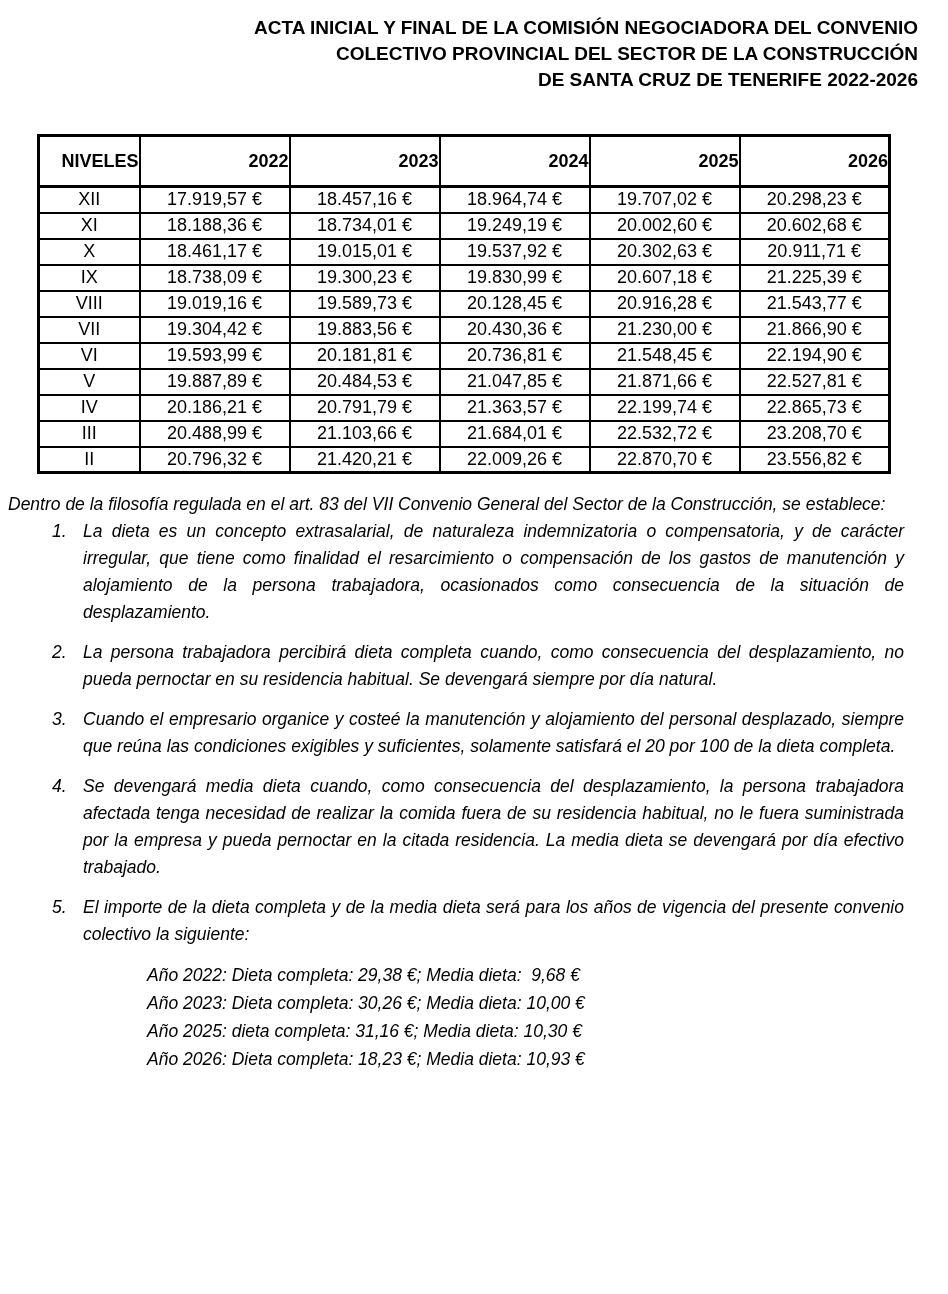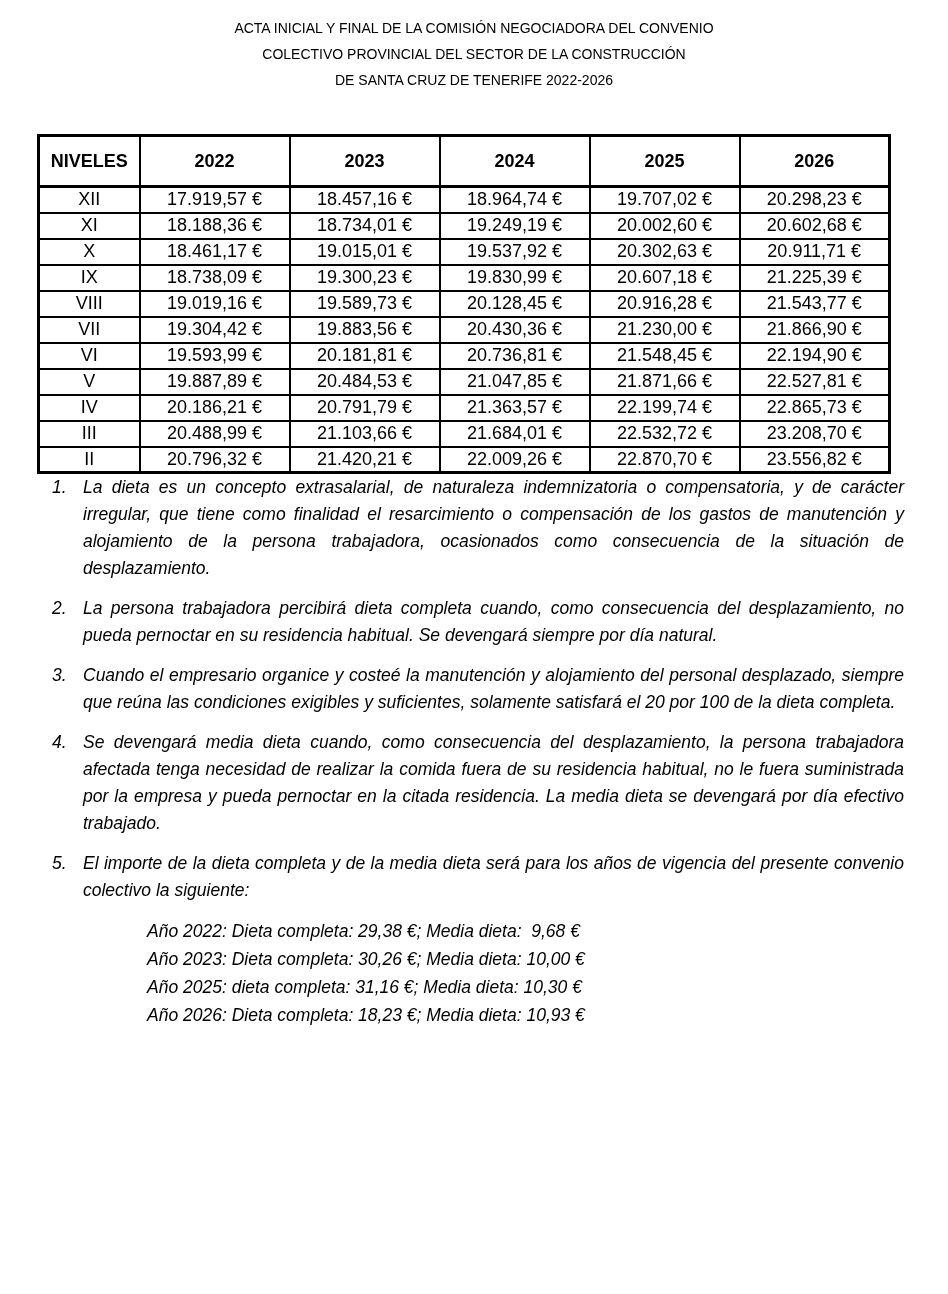--- a/index.html
+++ b/index.html
@@ -7,41 +7,41 @@
   body {
     width:948px; height:1294px;
     font-family:"Liberation Sans", sans-serif;
     color:#000000;
     overflow:hidden;
   }
   .page { width:948px; height:1294px; position:relative; }
 
   .doc-title {
     margin:15px 30px 0 30px;
-    text-align:center;
-    font-weight:normal;
-    font-size:14px;
+    text-align:right;
+    font-weight:bold;
+    font-size:19px;
     line-height:26px;
   }
   .doc-title span { display:block; }
 
   table.salary-table {
     border-collapse:collapse;
     margin:41px 0 0 37px;
     border:3px solid #000;
     table-layout:fixed;
   }
   .salary-table th, .salary-table td {
     border:2px solid #000;
     text-align:center;
     vertical-align:middle;
     font-size:18px;
     padding:0;
   }
-  .salary-table thead th { height:51px; font-weight:bold; border-bottom:3px solid #000; }
+  .salary-table thead th { height:51px; font-weight:bold; border-bottom:3px solid #000;text-align:right; }
   .salary-table tbody td { height:26px; font-weight:normal; }
   .salary-table .col-nivel { width:101px; }
   .salary-table .col-year { width:150px; }
 
   .article {
     font-style:italic;
     font-size:17.5px;
     line-height:27px;
   }
   .article-heading { margin:33px 48px 0 8px; }
@@ -167,20 +167,21 @@
           <td class="col-year">20.796,32 €</td>
           <td class="col-year">21.420,21 €</td>
           <td class="col-year">22.009,26 €</td>
           <td class="col-year">22.870,70 €</td>
           <td class="col-year">23.556,82 €</td>
         </tr>
       </tbody>
   </table>
 
   <div class="article">
+    <p class="article-intro">Dentro de la filosofía regulada en el art. 83 del VII Convenio General del Sector de la Construcción, se establece:</p>
     <div class="items" id="article-items">
         <div class="item">
           <span class="num">1.</span>
           <span class="txt">La dieta es un concepto extrasalarial, de naturaleza indemnizatoria o compensatoria, y de carácter irregular, que tiene como finalidad el resarcimiento o compensación de los gastos de manutención y alojamiento de la persona trabajadora, ocasionados como consecuencia de la situación de desplazamiento.</span>
         </div>
         <div class="item">
           <span class="num">2.</span>
           <span class="txt">La persona trabajadora percibirá dieta completa cuando, como consecuencia del desplazamiento, no pueda pernoctar en su residencia habitual. Se devengará siempre por día natural.</span>
         </div>
         <div class="item">

